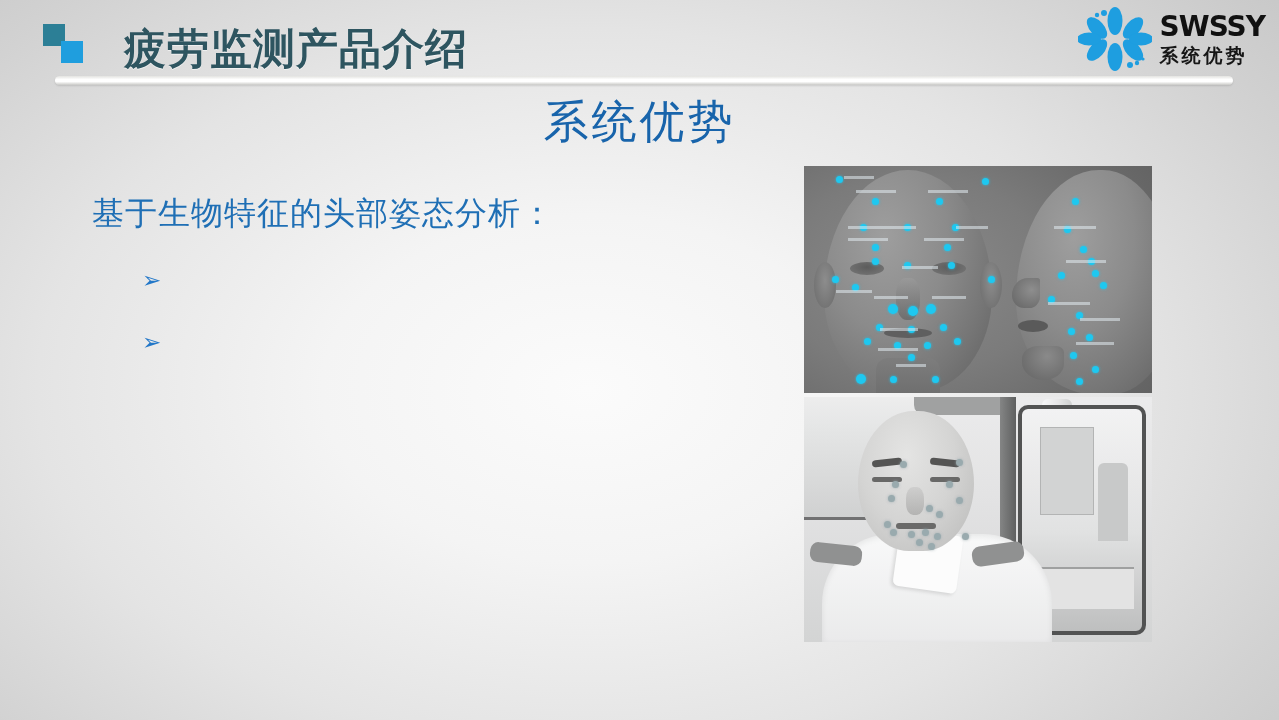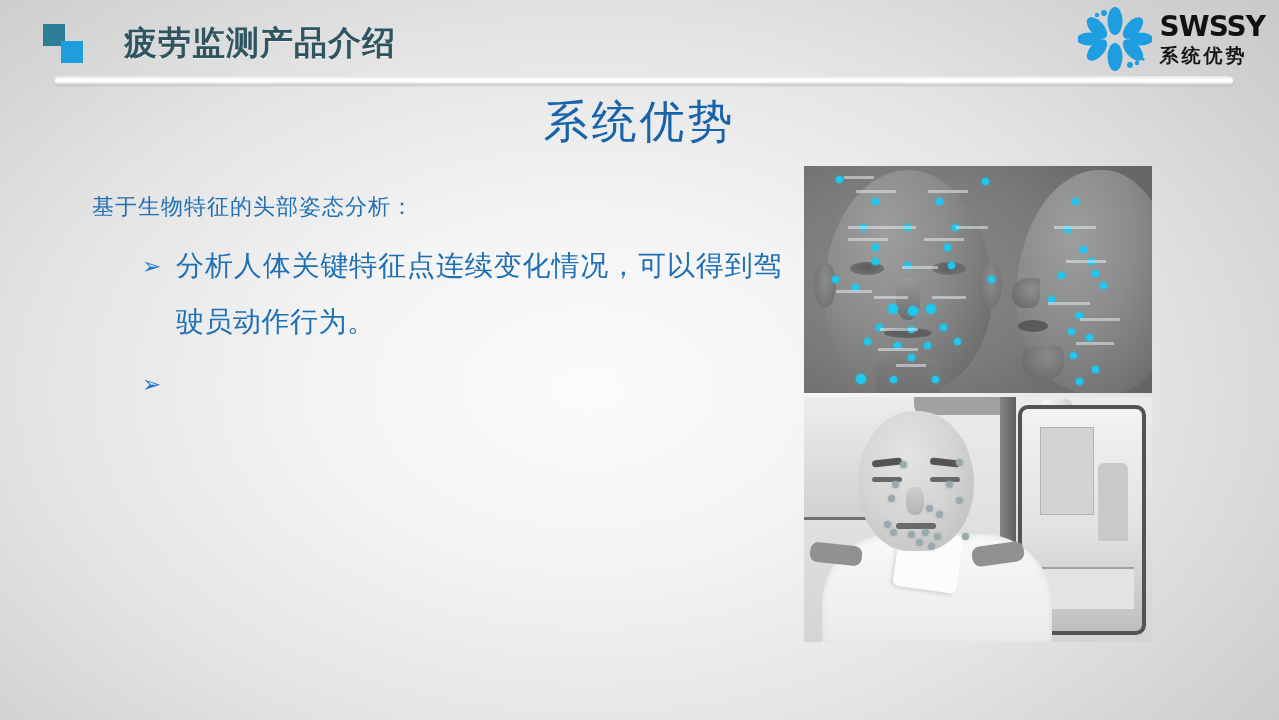--- a/index.html
+++ b/index.html
@@ -49,21 +49,21 @@
   }
   .deco-square.two {
     left: 18px; top: 17px;
     background: #1f9ede;
   }
 
   #header-title {
     position: absolute;
     left: 124px;
     top: 21px;
-    font-size: 33px;
+    font-size: 42px;
     font-weight: bold;
     color: #2e5560;
     letter-spacing: 1px;
     white-space: nowrap;
     text-shadow: 0 1px 0 rgba(255,255,255,0.55);
   }
 
   #header-divider {
     position: absolute;
     left: 55px;
@@ -128,21 +128,21 @@
 
   
   #content {
     position: absolute;
     left: 92px;
     top: 192px;
     width: 690px;
   }
 
   #lead-line {
-    font-size: 22px;
+    font-size: 32px;
     color: #1f6fb5;
     letter-spacing: 1px;
     margin-bottom: 16px;
     white-space: nowrap;
   }
 
   .bullet {
     display: flex;
     align-items: flex-start;
     margin-bottom: 6px;
@@ -469,21 +469,20 @@
   </div>
 
   <div id="slide-title">系统优势</div>
 
   <div id="content">
 
     <div id="lead-line">基于生物特征的头部姿态分析：</div>
 
     <div class="bullet">
       <span class="bullet-marker">➢</span>
-      <span class="bullet-text">分析人体关键特征点连续变化情况，可以得到驾驶员动作行为。</span>
     </div>
 
     <div class="bullet">
       <span class="bullet-marker">➢</span>
     </div>
   </div>
 
   <div class="photo" id="photo-face-landmarks">
     <div class="face-scene">
 

